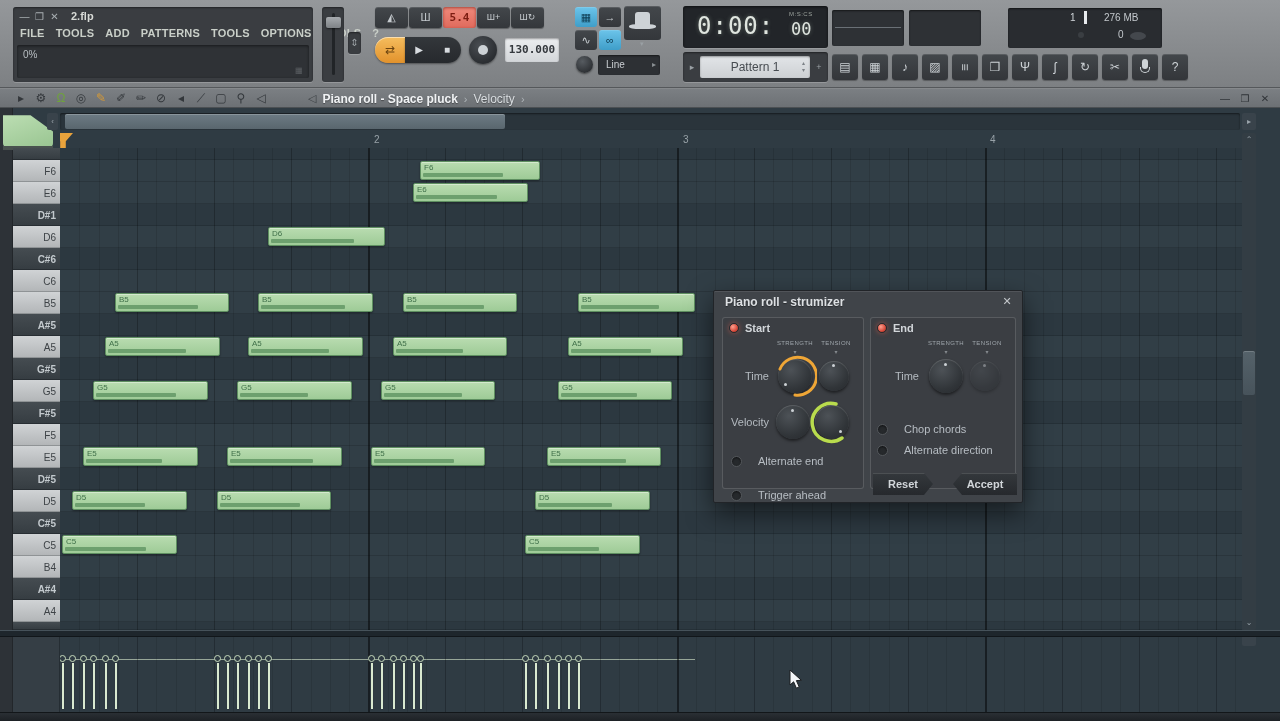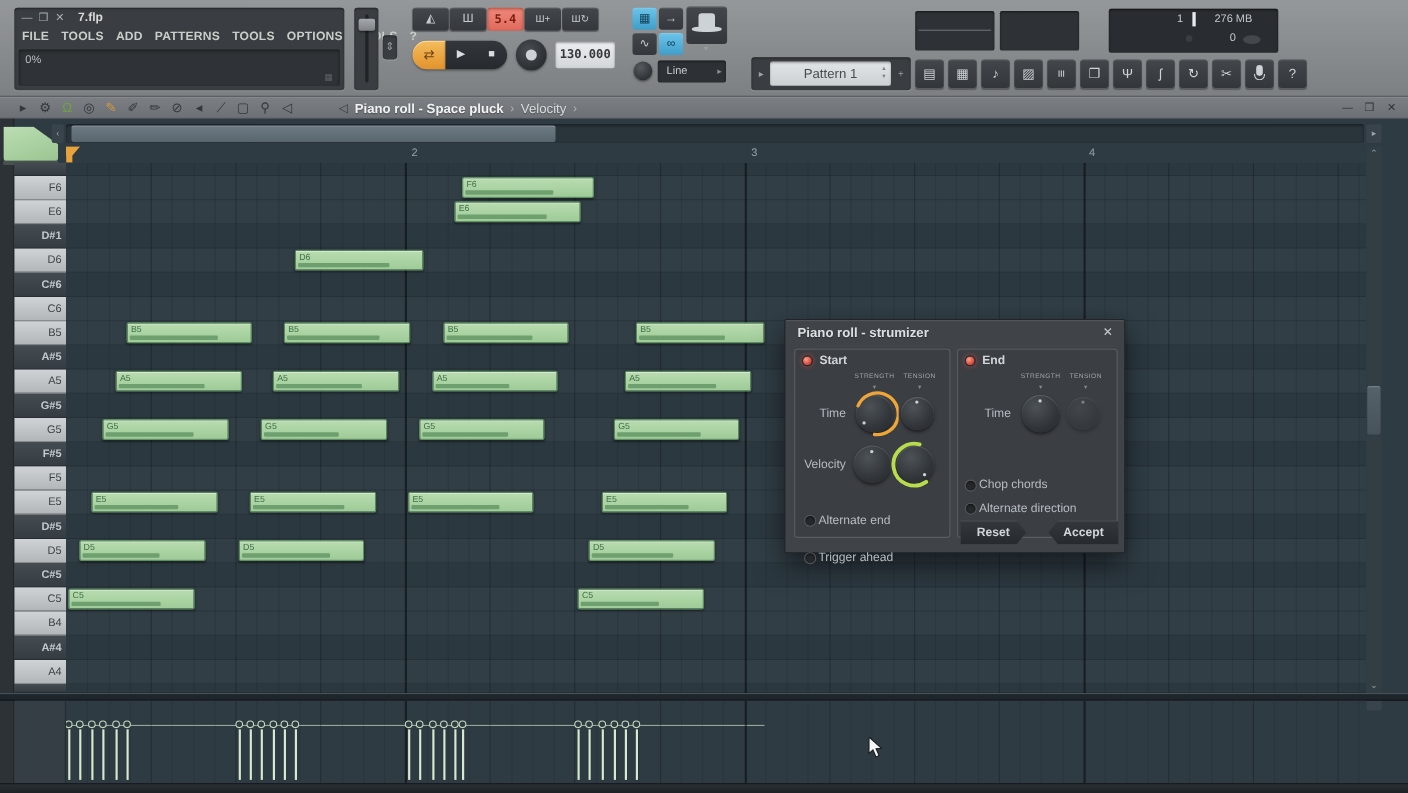--- a/index.html
+++ b/index.html
@@ -188,21 +188,21 @@
     background:radial-gradient(circle at 35% 35%,#ff9f8e,#d84b3c 60%,#8e2a20);box-shadow:0 0 5px rgba(235,95,75,.55);}
   .grp-label{position:absolute;left:22px;top:4px;color:#d2d6da;font-size:11px;font-weight:bold;}
   .knob-cap{position:absolute;color:#9fa6ac;font-size:6px;letter-spacing:.4px;text-align:center;width:46px;}
   .knob-tick{position:absolute;color:#84898e;font-size:6px;text-align:center;width:46px;}
   .row-label{position:absolute;color:#b5bbc1;font-size:11px;text-align:right;width:44px;}
   .knob{position:absolute;border-radius:50%;
     background:radial-gradient(circle at 38% 32%,#4d5257,#313539 62%,#25282c);
     box-shadow:inset 0 1px 1px rgba(255,255,255,.16),0 2px 3px rgba(0,0,0,.5);}
   .knob-dot{position:absolute;width:3px;height:3px;border-radius:50%;background:#ccd1d5;}
   .arc{position:absolute;pointer-events:none;}
-  .chk{position:absolute;display:flex;align-items:center;gap:2px;margin-top:12px;}
+  .chk{position:absolute;display:flex;align-items:center;gap:16px;}
   .chk-led{width:11px;height:11px;border-radius:50%;background:#26292c;border:1px solid #53575b;
     box-shadow:inset 0 1px 2px rgba(0,0,0,.6);flex:none;}
   .chk-label{color:#b7bdc3;font-size:11px;}
   .dlg-btn{position:absolute;top:182px;height:22px;background:linear-gradient(#34383c,#26292d);
     color:#d2d6da;font-size:11px;font-weight:bold;text-align:center;line-height:22px;
     box-shadow:inset 0 1px 0 rgba(255,255,255,.12);}
   #btn-reset{left:159px;width:60px;clip-path:polygon(0 0,calc(100% - 9px) 0,100% 50%,calc(100% - 9px) 100%,0 100%);}
   #btn-accept{left:239px;width:64px;clip-path:polygon(9px 0,100% 0,100% 100%,9px 100%,0 50%);}
 
   #cursor{position:absolute;left:789px;top:562px;width:14px;height:20px;pointer-events:none;}
@@ -211,21 +211,21 @@
 <body>
 
 <div id="screen">
 
   <div id="main-toolbar">
 
     <div class="abs dkpanel" id="win-panel">
       <div class="winbtn" style="left:5px;">—</div>
       <div class="winbtn" style="left:20px;">❒</div>
       <div class="winbtn" style="left:35px;">✕</div>
-      <div id="doc-title">7.flp</div>
+      <div id="doc-title">2.flp</div>
       <div id="menu">
           <div class="menu-item">FILE</div>
           <div class="menu-item">TOOLS</div>
           <div class="menu-item">ADD</div>
           <div class="menu-item">PATTERNS</div>
           <div class="menu-item">TOOLS</div>
           <div class="menu-item">OPTIONS</div>
           <div class="menu-item">TOOLS</div>
           <div class="menu-item">?</div>
         </div>
@@ -266,20 +266,25 @@
     </div>
     <div id="hat-caret">▾</div>
     <div class="mbtn" style="left:575px;top:30px;">∿</div>
     <div class="mbtn mblue" style="left:599px;top:30px;">∞</div>
     <div id="tool-knob"></div>
     <div id="tool-select">
       <span>Line</span>
       <span id="tool-select-arrow">▸</span>
     </div>
 
+    <div class="abs" id="time-panel">
+      <div id="time-main">0:00:</div>
+      <div id="time-frac">00</div>
+      <div id="time-unit">M:S:CS</div>
+    </div>
 
     <div class="abs dkpanel" id="pattern-panel">
       <div class="pat-arrow" style="left:3px;">▸</div>
       <div id="pattern-lcd">
         <span>Pattern 1</span>
         <span id="pattern-spin">▴<br>▾</span>
       </div>
       <div class="pat-arrow" style="right:3px;">+</div>
     </div>
 

